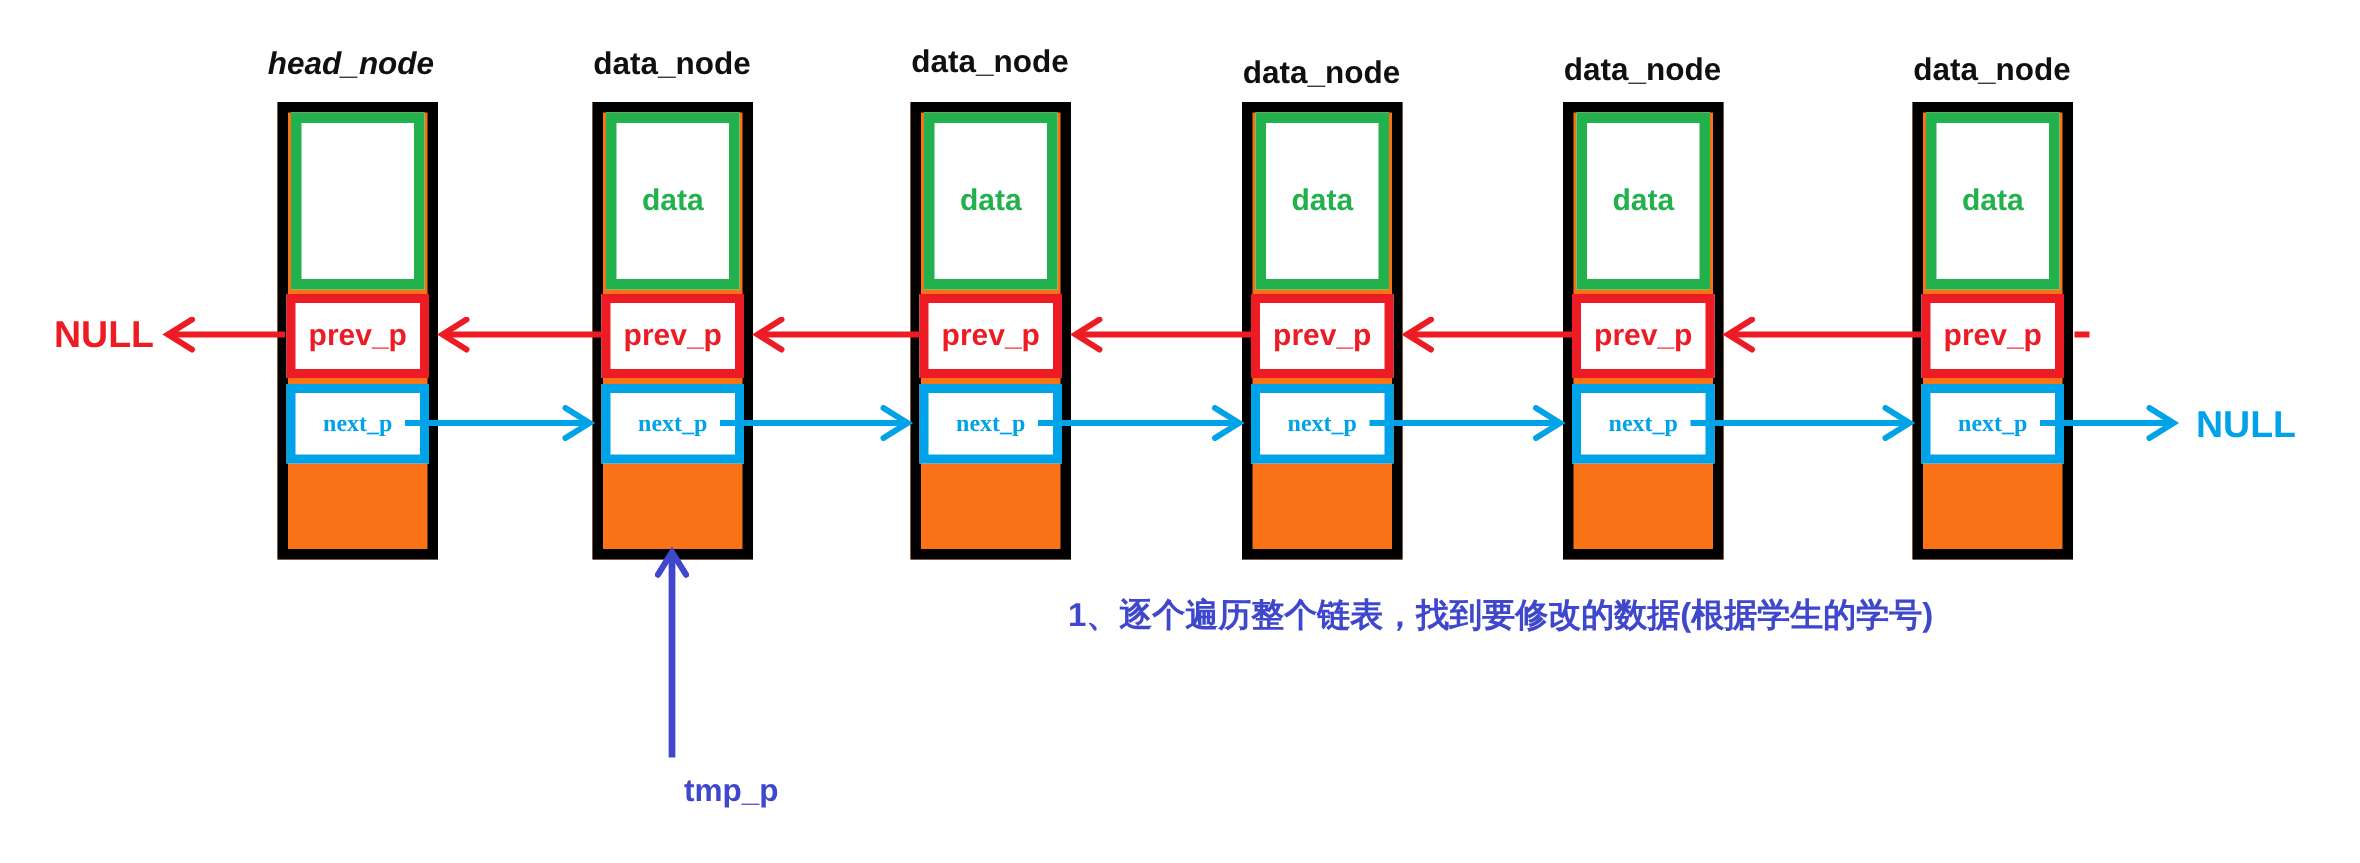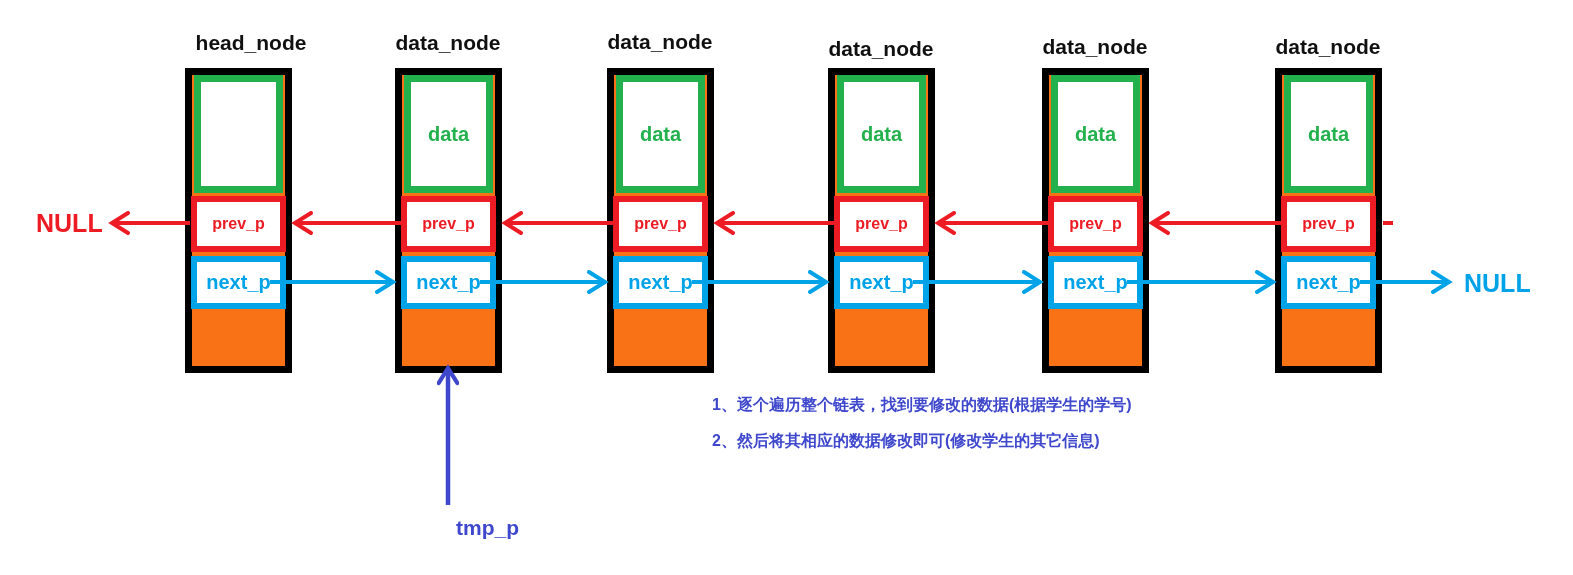--- a/index.html
+++ b/index.html
@@ -14,38 +14,38 @@
   .node-label{
     position:absolute;width:170px;text-align:center;
     font-weight:bold;font-size:21px;color:#101010;white-space:nowrap;
   }
   .slot{
     position:absolute;box-sizing:border-box;background:#fff;
     display:flex;align-items:center;justify-content:center;
     font-weight:bold;letter-spacing:0px;
   }
   .slot-data{left:2px;right:2px;top:0px;height:118px;border:7px solid var(--green);color:var(--green);font-size:20px;}
-  .slot-prev{left:-1px;right:-1px;top:121px;height:56px;border:6px solid var(--red);color:var(--red);font-size:16px;}
-  .slot-next{left:-1px;right:-1px;top:181px;height:53px;border:6px solid var(--blue);color:var(--blue);font-size:20px;}
+  .slot-prev{left:-1px;right:-1px;top:121px;height:56px;border:6px solid var(--red);color:var(--red);font-size:20px;}
+  .slot-next{left:-1px;right:-1px;top:181px;height:53px;border:6px solid var(--blue);color:var(--blue);font-size:16px;font-family:Liberation Serif, serif;}
   .overlay{position:absolute;left:0;top:0;width:1573px;height:575px;pointer-events:none;}
   .null-label{position:absolute;font-weight:bold;font-size:25px;white-space:nowrap;}
   .null-left{left:36px;top:209px;color:var(--red);}
   .null-right{left:1464px;top:269px;color:var(--blue);}
   .tmp-label{position:absolute;left:456px;top:516px;color:var(--indigo);font-weight:bold;font-size:21px;text-align:center;}
-  .note{position:absolute;left:712px;color:var(--indigo);font-weight:bold;font-size:16px;white-space:nowrap;}
+  .note{position:absolute;left:712px;color:var(--indigo);font-weight:bold;font-size:22px;white-space:nowrap;}
   .note-1{top:395px;}
   .note-2{top:431px;}
 </style>
 </head>
 <body>
 
 <div class="canvas">
 
   <div id="nodes-layer">
-      <div class="node-label" style="left: 166px; top: 31px;">head_node</div>
+      <div class="node-label" style="left: 149px; top: 31px; font-style: italic;">head_node</div>
       <div class="node" style="left: 185px;">
         <div class="slot slot-data">
           <span></span>
         </div>
         <div class="slot slot-prev">
           <span>prev_p</span>
         </div>
         <div class="slot slot-next">
           <span>next_p</span>
         </div>
@@ -141,15 +141,14 @@
     <line x1="1360" y1="282" x2="1447" y2="282" style="stroke:var(--blue)" stroke-width="4" marker-end="url(#ah-blue)"></line>
 
     <line x1="448" y1="505" x2="448" y2="370" style="stroke:var(--indigo)" stroke-width="4.5" marker-end="url(#ah-indigo)"></line>
   </svg>
 
   <div class="null-label null-left">NULL</div>
   <div class="null-label null-right">NULL</div>
   <div class="tmp-label">tmp_p</div>
 
   <div class="note note-1">1、逐个遍历整个链表，找到要修改的数据(根据学生的学号)</div>
-  <div class="note note-2">2、然后将其相应的数据修改即可(修改学生的其它信息)</div>
 
 </div>
 
 </body></html>

